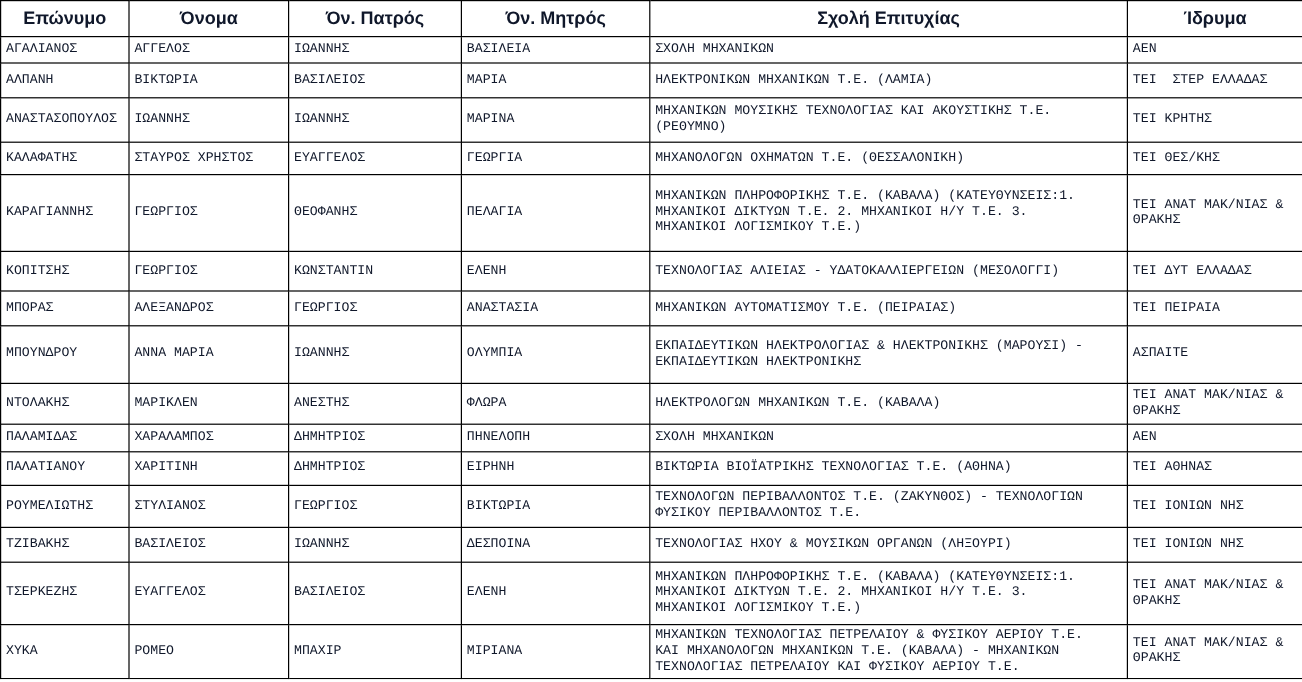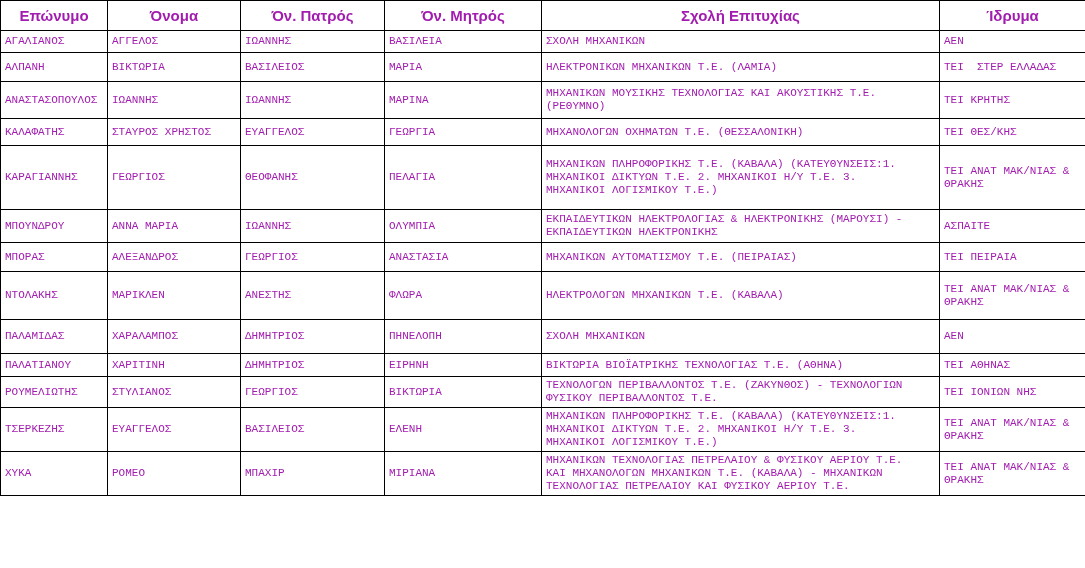--- a/index.html
+++ b/index.html
@@ -8,21 +8,21 @@
     background: #ffffff;
   }
   body {
     width: 1085px;
     font-family: "Liberation Sans", sans-serif;
   }
   table.results {
     border-collapse: collapse;
     table-layout: fixed;
     width: 1085px;
-    color: #a21caf;
+    color: #0f172a;
   }
   table.results th,
   table.results td {
     border: 1px solid #000000;
     overflow: hidden;
   }
   table.results thead tr { height: 30px; }
   table.results th {
     font-family: "Liberation Sans", sans-serif;
     font-weight: bold;
@@ -119,34 +119,42 @@
       </tr>
       <tr>
         <td>ΚΑΡΑΓΙΑΝΝΗΣ</td>
         <td>ΓΕΩΡΓΙΟΣ</td>
         <td>ΘΕΟΦΑΝΗΣ</td>
         <td>ΠΕΛΑΓΙΑ</td>
         <td>ΜΗΧΑΝΙΚΩΝ ΠΛΗΡΟΦΟΡΙΚΗΣ Τ.Ε. (ΚΑΒΑΛΑ) (ΚΑΤΕΥΘΥΝΣΕΙΣ:1. ΜΗΧΑΝΙΚΟΙ ΔΙΚΤΥΩΝ Τ.Ε. 2. ΜΗΧΑΝΙΚΟΙ Η/Υ Τ.Ε. 3. ΜΗΧΑΝΙΚΟΙ ΛΟΓΙΣΜΙΚΟΥ Τ.Ε.)</td>
         <td>ΤΕΙ ΑΝΑΤ ΜΑΚ/ΝΙΑΣ &amp; ΘΡΑΚΗΣ</td>
       </tr>
       <tr>
+        <td>ΚΟΠΙΤΣΗΣ</td>
+        <td>ΓΕΩΡΓΙΟΣ</td>
+        <td>ΚΩΝΣΤΑΝΤΙΝ</td>
+        <td>ΕΛΕΝΗ</td>
+        <td>ΤΕΧΝΟΛΟΓΙΑΣ ΑΛΙΕΙΑΣ - ΥΔΑΤΟΚΑΛΛΙΕΡΓΕΙΩΝ (ΜΕΣΟΛΟΓΓΙ)</td>
+        <td>ΤΕΙ ΔΥΤ ΕΛΛΑΔΑΣ</td>
+      </tr>
+      <tr>
+        <td>ΜΠΟΡΑΣ</td>
+        <td>ΑΛΕΞΑΝΔΡΟΣ</td>
+        <td>ΓΕΩΡΓΙΟΣ</td>
+        <td>ΑΝΑΣΤΑΣΙΑ</td>
+        <td>ΜΗΧΑΝΙΚΩΝ ΑΥΤΟΜΑΤΙΣΜΟΥ Τ.Ε. (ΠΕΙΡΑΙΑΣ)</td>
+        <td>ΤΕΙ ΠΕΙΡΑΙΑ</td>
+      </tr>
+      <tr>
         <td>ΜΠΟΥΝΔΡΟΥ</td>
         <td>ΑΝΝΑ ΜΑΡΙΑ</td>
         <td>ΙΩΑΝΝΗΣ</td>
         <td>ΟΛΥΜΠΙΑ</td>
         <td>ΕΚΠΑΙΔΕΥΤΙΚΩΝ ΗΛΕΚΤΡΟΛΟΓΙΑΣ &amp; ΗΛΕΚΤΡΟΝΙΚΗΣ (ΜΑΡΟΥΣΙ) - ΕΚΠΑΙΔΕΥΤΙΚΩΝ ΗΛΕΚΤΡΟΝΙΚΗΣ</td>
         <td>ΑΣΠΑΙΤΕ</td>
-      </tr>
-      <tr>
-        <td>ΜΠΟΡΑΣ</td>
-        <td>ΑΛΕΞΑΝΔΡΟΣ</td>
-        <td>ΓΕΩΡΓΙΟΣ</td>
-        <td>ΑΝΑΣΤΑΣΙΑ</td>
-        <td>ΜΗΧΑΝΙΚΩΝ ΑΥΤΟΜΑΤΙΣΜΟΥ Τ.Ε. (ΠΕΙΡΑΙΑΣ)</td>
-        <td>ΤΕΙ ΠΕΙΡΑΙΑ</td>
       </tr>
       <tr>
         <td>ΝΤΟΛΑΚΗΣ</td>
         <td>ΜΑΡΙΚΛΕΝ</td>
         <td>ΑΝΕΣΤΗΣ</td>
         <td>ΦΛΩΡΑ</td>
         <td>ΗΛΕΚΤΡΟΛΟΓΩΝ ΜΗΧΑΝΙΚΩΝ Τ.Ε. (ΚΑΒΑΛΑ)</td>
         <td>ΤΕΙ ΑΝΑΤ ΜΑΚ/ΝΙΑΣ &amp; ΘΡΑΚΗΣ</td>
       </tr>
       <tr>
@@ -167,20 +175,28 @@
       </tr>
       <tr>
         <td>ΡΟΥΜΕΛΙΩΤΗΣ</td>
         <td>ΣΤΥΛΙΑΝΟΣ</td>
         <td>ΓΕΩΡΓΙΟΣ</td>
         <td>ΒΙΚΤΩΡΙΑ</td>
         <td>ΤΕΧΝΟΛΟΓΩΝ ΠΕΡΙΒΑΛΛΟΝΤΟΣ Τ.Ε. (ΖΑΚΥΝΘΟΣ) - ΤΕΧΝΟΛΟΓΙΩΝ ΦΥΣΙΚΟΥ ΠΕΡΙΒΑΛΛΟΝΤΟΣ Τ.Ε.</td>
         <td>ΤΕΙ ΙΟΝΙΩΝ ΝΗΣ</td>
       </tr>
       <tr>
+        <td>ΤΖΙΒΑΚΗΣ</td>
+        <td>ΒΑΣΙΛΕΙΟΣ</td>
+        <td>ΙΩΑΝΝΗΣ</td>
+        <td>ΔΕΣΠΟΙΝΑ</td>
+        <td>ΤΕΧΝΟΛΟΓΙΑΣ ΗΧΟΥ &amp; ΜΟΥΣΙΚΩΝ ΟΡΓΑΝΩΝ (ΛΗΞΟΥΡΙ)</td>
+        <td>ΤΕΙ ΙΟΝΙΩΝ ΝΗΣ</td>
+      </tr>
+      <tr>
         <td>ΤΣΕΡΚΕΖΗΣ</td>
         <td>ΕΥΑΓΓΕΛΟΣ</td>
         <td>ΒΑΣΙΛΕΙΟΣ</td>
         <td>ΕΛΕΝΗ</td>
         <td>ΜΗΧΑΝΙΚΩΝ ΠΛΗΡΟΦΟΡΙΚΗΣ Τ.Ε. (ΚΑΒΑΛΑ) (ΚΑΤΕΥΘΥΝΣΕΙΣ:1. ΜΗΧΑΝΙΚΟΙ ΔΙΚΤΥΩΝ Τ.Ε. 2. ΜΗΧΑΝΙΚΟΙ Η/Υ Τ.Ε. 3. ΜΗΧΑΝΙΚΟΙ ΛΟΓΙΣΜΙΚΟΥ Τ.Ε.)</td>
         <td>ΤΕΙ ΑΝΑΤ ΜΑΚ/ΝΙΑΣ &amp; ΘΡΑΚΗΣ</td>
       </tr>
       <tr>
         <td>ΧΥΚΑ</td>
         <td>ΡΟΜΕΟ</td>

